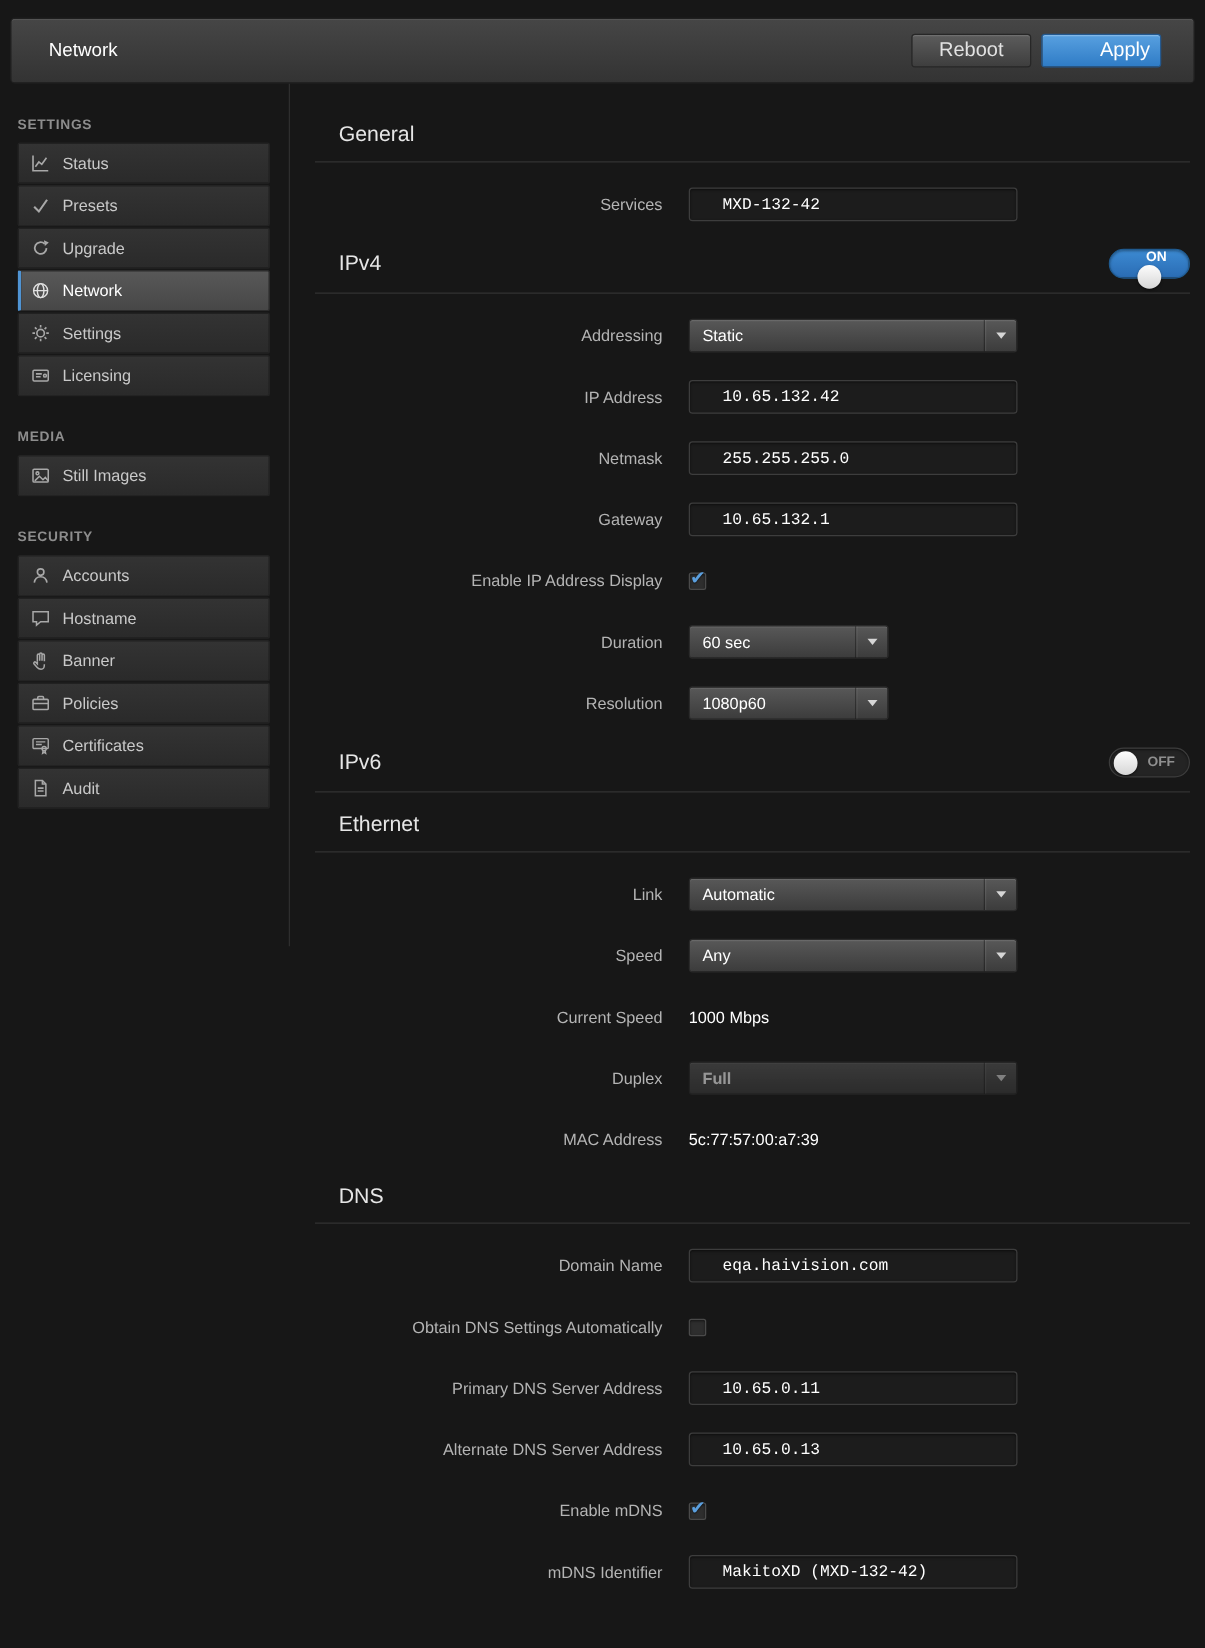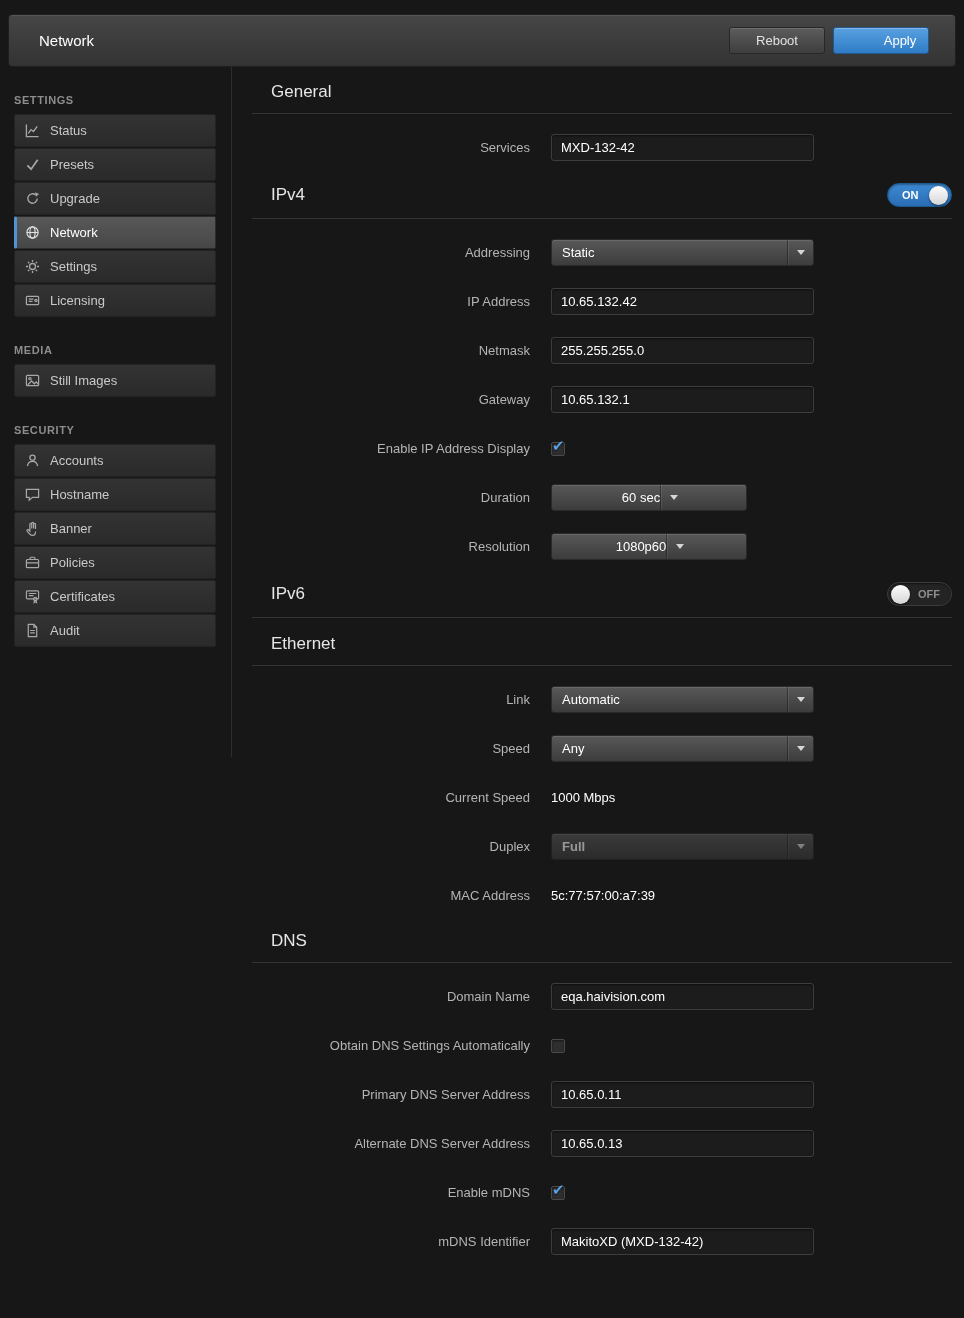--- a/index.html
+++ b/index.html
@@ -15,21 +15,21 @@
     margin:14px 8px 0 8px; height:53px;
     background:linear-gradient(#464646,#333333);
     border:1px solid #1f1f1f; border-radius:4px;
     box-shadow:inset 0 1px 0 rgba(255,255,255,.08);
     display:flex; align-items:center; padding:0 26px 0 30px;
   }
   .topbar .title { font-size:15px; color:#fff; }
   .topbar .spacer { flex:1; }
   .hbtn {
     min-width:96px; height:27px; margin-left:8px;
-    border-radius:3px; font-size:13px; cursor:pointer;
+    border-radius:3px; font-size:16px; cursor:pointer;
     font-family:"Liberation Sans", sans-serif;
   }
   .hbtn.gray {
     background:linear-gradient(#5c5c5c,#3e3e3e);
     border:1px solid #272727; color:#e2e2e2;
     box-shadow:inset 0 1px 0 rgba(255,255,255,.12);
   }
   .hbtn.blue {
     background:linear-gradient(#58a0e0,#2f7cc6);
     border:1px solid #24598f; color:#fff;
@@ -57,48 +57,48 @@
   }
   .nav-item .ni-icon { width:16px; height:16px; flex:none; display:flex; align-items:center; justify-content:center; }
   .nav-item.active {
     background:linear-gradient(#585858,#474747);
     border-color:#2c2c2c; border-left:3px solid #4f94d4;
     padding-left:7px; color:#fff;
   }
   .nav-item svg { display:block; }
   
   .section { margin-top:16px; }
-  .section.first { margin-top:15px; }
+  .section.first { margin-top:31px; }
   .sec-head {
     display:flex; align-items:center; justify-content:space-between;
     border-bottom:1px solid #333; padding:0 0 11px 19px;
   }
   .sec-title { font-size:17px; color:#e6e6e6; font-weight:normal; }
   .sec-body { padding-top:20px; }
   
   .row { display:flex; align-items:center; min-height:27px; margin-bottom:22px; }
   .rlabel { width:278px; flex:none; text-align:right; color:#b4b4b4; }
   .rctl { margin-left:21px; display:flex; align-items:center; }
   .txtval { color:#fff; }
   input.field {
-    width:263px; height:27px; padding:0 9px;
+    width:263px; height:27px; padding:0 26px;
     background:#1c1c1c; border:1px solid #3d3d3d; border-radius:3px;
-    color:#fff; font-size:13px; font-family:Liberation Sans, sans-serif;
+    color:#fff; font-size:13px; font-family:Liberation Mono, monospace;
     box-shadow:inset 0 1px 2px rgba(0,0,0,.5);
   }
   
   .dropdown {
     width:263px; height:27px; border-radius:3px; cursor:pointer;
     background:linear-gradient(#585858,#3c3c3c);
     border:1px solid #2a2a2a;
     box-shadow:inset 0 1px 0 rgba(255,255,255,.1);
     display:flex; align-items:center; justify-content:space-between;
     padding:0 0 0 10px; color:#fff;
   }
-  .dropdown.narrow { width:196px;justify-content:center; }
+  .dropdown.narrow { width:160px; }
   .dropdown.disabled { opacity:.55;font-weight:bold; }
   .dd-caret-box {
     width:26px; height:100%; display:flex; align-items:center; justify-content:center;
     border-left:1px solid rgba(0,0,0,.35);
     box-shadow:inset 1px 0 0 rgba(255,255,255,.08);
   }
   .caret {
     width:0; height:0; border-left:4px solid transparent;
     border-right:4px solid transparent; border-top:5px solid #d6d6d6;
   }
@@ -111,20 +111,21 @@
   .checkbox .mark {
     position:absolute; left:0px; top:-6px; font-size:15px; color:#5b9fde;
     display:none; text-shadow:0 1px 1px rgba(0,0,0,.6);
   }
   .checkbox.checked .mark { display:block; }
   
   .toggle {
     width:65px; height:24px; border-radius:12px; cursor:pointer;
     display:flex; align-items:center; justify-content:space-between;
     padding:0 3px;
+    flex-direction:column;
   }
   .toggle .t-label { font-size:11px; font-weight:bold; }
   .toggle.on {
     background:linear-gradient(#3c8ad2,#2a6cb4);
     border:1px solid #1f5档08f; border:1px solid #1f5a8f;
     box-shadow:inset 0 1px 2px rgba(0,0,0,.35);
   }
   .toggle.on .t-label { color:#fff; margin-left:11px; }
   .toggle.off {
     background:#242424; border:1px solid #3c3c3c;

